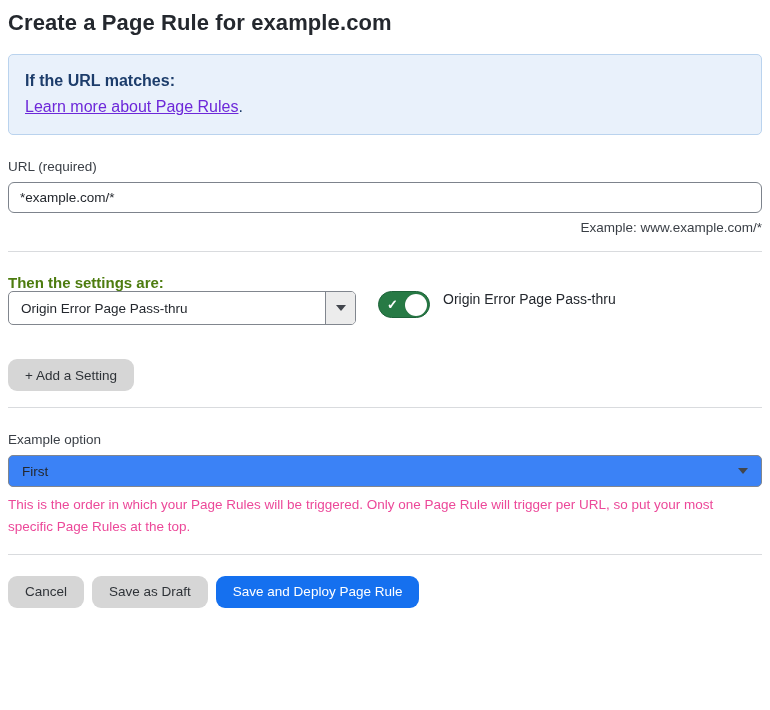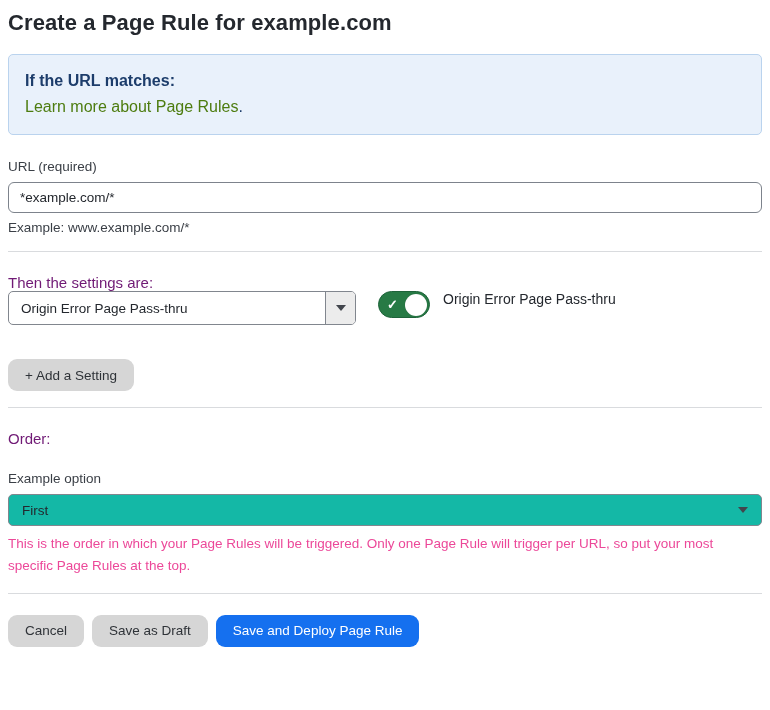--- a/index.html
+++ b/index.html
@@ -24,21 +24,22 @@
     border: 1px solid #bad3ee;
     border-radius: 5px;
     padding: 13px 16px 14px 16px;
     color: #1d3d6b;
     font-size: 16px;
     line-height: 1.64;
     margin-bottom: 24px;
   }
   .info-box .info-heading { font-weight: 700; }
   .info-box a {
-    color: #4d7c0f;
+    color: #6d28d9;
+    text-decoration: underline;
     cursor: pointer;
   }
 
   .field-label {
     display: block;
     font-size: 13.5px;
     color: #3a3f46;
     margin-bottom: 8px;
   }
 
@@ -52,32 +53,33 @@
     color: #24282e;
     font-family: Liberation Sans, sans-serif;
     background: #fff;
     outline: none;
   }
 
   .hint {
     font-size: 13.5px;
     color: #3a3f46;
     margin-top: 7px;
+    text-align: right;
   }
 
   .divider {
     border: none;
     border-top: 1px solid #d9dbde;
     margin: 16px 0 0 0;
   }
 
   .section-heading {
     font-size: 15px;
-    font-weight: 400;
-    color: #701a75;
+    font-weight: 700;
+    color: #4d7c0f;
     margin: 22px 0 0 0;
   }
 
   .picker-label { margin-top: 24px; }
 
   .setting-row {
     display: flex;
     align-items: flex-start;
     margin-top: 0;
   }
@@ -168,21 +170,21 @@
     background: #1570ef;
     color: #ffffff;
   }
   .add-setting-btn { margin-top: 34px; }
 
   .select-full {
     width: 754px;
     height: 32px;
     border: 1px solid #81868e;
     border-radius: 5px;
-    background: #14b8a6;
+    background: #3b82f6;
     display: flex;
     align-items: center;
     justify-content: space-between;
     padding: 0 13px;
     font-size: 13.5px;
     color: #24282e;
     cursor: pointer;
   }
 
   .help-text {
@@ -233,21 +235,20 @@
       <span class="check">✓</span>
       <span class="knob"></span>
     </div>
     <span class="toggle-label">Origin Error Page Pass-thru</span>
   </div>
 
   <button class="btn add-setting-btn">+ Add a Setting</button>
 
   <hr class="divider">
 
-  <h2 class="section-heading">Order:</h2>
 
   <label class="field-label picker-label">Example option</label>
 
   <div class="select-full">
     <span>First</span>
     <span class="tri-down"></span>
   </div>
 
   <div class="help-text">This is the order in which your Page Rules will be triggered. Only one Page Rule will trigger per URL, so put your most specific Page Rules at the top.</div>
 

